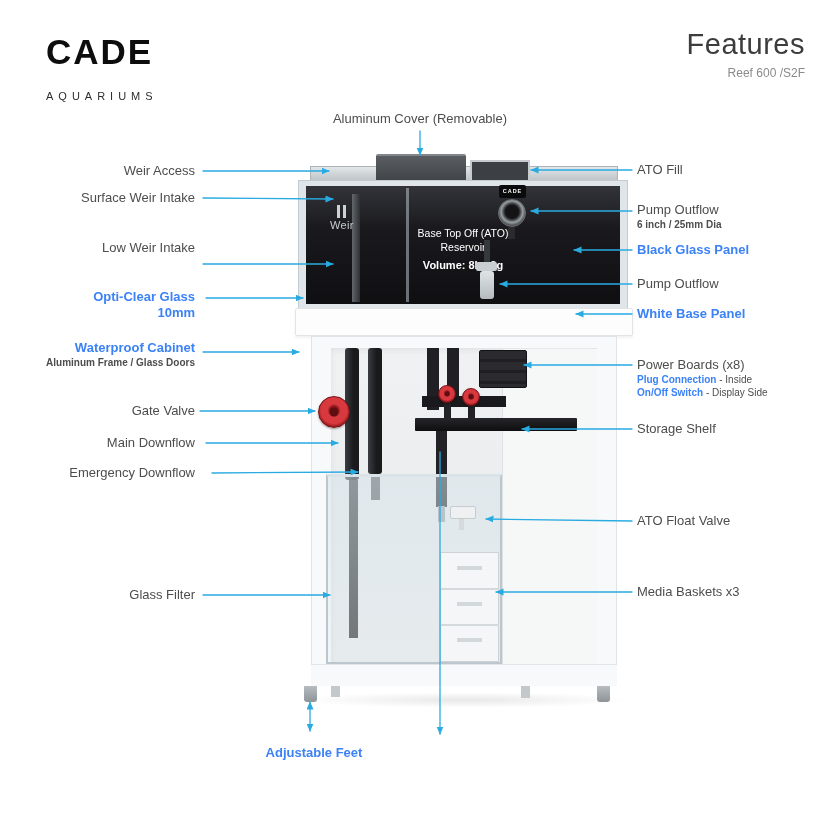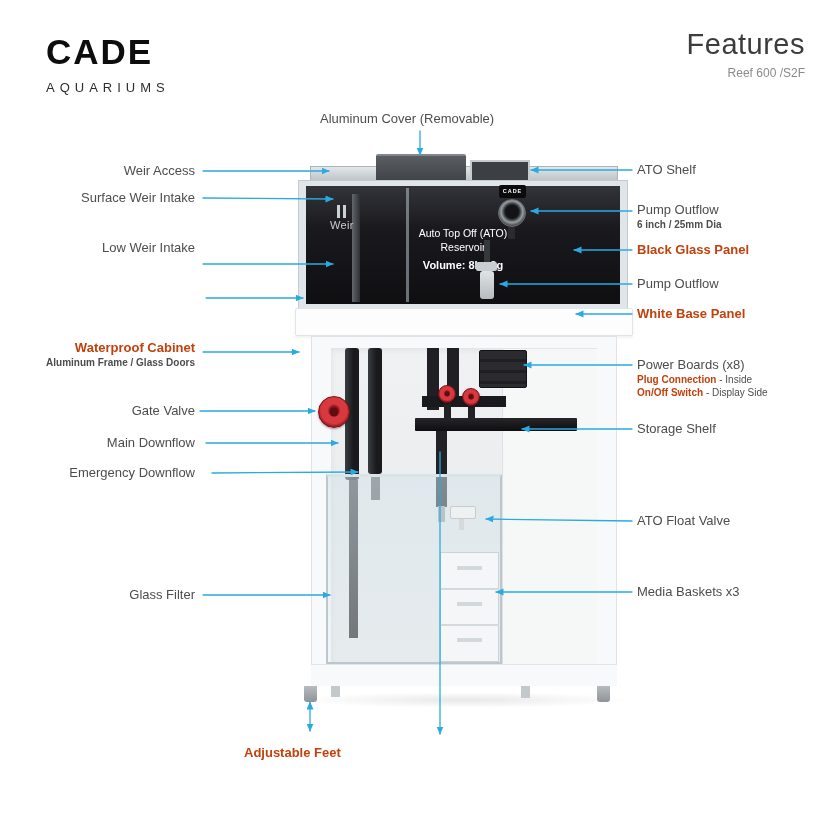--- a/index.html
+++ b/index.html
@@ -3,29 +3,29 @@
 <meta charset="utf-8">
 <style>
   *{margin:0;padding:0;box-sizing:border-box}
   html,body{background:#fff}
   .page{position:relative;width:840px;height:840px;background:#ffffff;overflow:hidden;
         font-family:"Liberation Sans",sans-serif;color:#4d4d4d}
   .abs{position:absolute}
   
   .brand{position:absolute;left:46px;top:34px}
   .brand-name{font-size:35px;font-weight:800;letter-spacing:2px;color:#0d0d0d;line-height:1}
-  .brand-tagline{font-size:13px;letter-spacing:5px;color:#2d2d2d;margin-top:11px;font-weight:500}
+  .brand-tagline{font-size:11px;letter-spacing:5px;color:#2d2d2d;margin-top:21px;font-weight:500}
   .features-title{position:absolute;top:28px;right:35px;font-size:29px;font-weight:300;color:#3c3c3c;letter-spacing:.5px}
   .features-sub{position:absolute;top:66px;right:35px;font-size:12px;color:#8a8a8a}
   
   .callout{position:absolute;font-size:13px;color:#4d4d4d;line-height:16px;white-space:nowrap;z-index:50}
   .callout.left{right:645px;text-align:right}
   .callout.right{left:637px;text-align:left}
-  .callout.center{white-space:normal}
-  .b{font-weight:bold;color:#c2410c}
+  .callout.center{text-align:center;white-space:normal}
+  .b{font-weight:bold;color:#3b82f6}
   .sub{font-size:10px;line-height:13px;color:#4d4d4d}
   
   svg.arrows{position:absolute;left:0;top:0;z-index:40;pointer-events:none}
   .arrow{stroke:var(--arrow,#29ABE2);stroke-width:1.3;fill:none;stroke-linecap:round}
   .ah{fill:var(--arrow,#29ABE2)}
   
   .red-valve{position:absolute;border-radius:50%;
      background:radial-gradient(circle at 50% 45%,#8a1519 0 18%,#d8393f 30% 58%,#a21f24 70%);
      border:1px solid #7a1114;box-shadow:0 1px 2px rgba(0,0,0,.35)}
   .red-valve::after{content:"";position:absolute;left:50%;top:50%;width:30%;height:30%;
@@ -61,21 +61,21 @@
     <div class="abs" style="left:306px;top:186px;width:314px;height:118px;
          background:linear-gradient(180deg,#33343a,#1a1a1e 35%,#0f0f12)"></div>
     <div class="abs" style="left:406px;top:188px;width:3px;height:114px;background:rgba(195,208,214,.5)"></div>
     <div class="abs" style="left:352px;top:194px;width:8px;height:108px;
          background:linear-gradient(90deg,#63676c,#2c2f33)"></div>
     <div class="abs" style="left:337px;top:205px;width:3px;height:13px;background:#ccd1d4"></div>
     <div class="abs" style="left:343px;top:205px;width:3px;height:13px;background:#ccd1d4"></div>
     <div class="abs" style="left:330px;top:219px;font-size:11px;color:#c9cdd0;letter-spacing:.3px">Weir</div>
 
     <div class="abs" style="left:405px;top:226px;width:116px;text-align:center;color:#ffffff;font-size:10.5px;line-height:14px">
-      <div>Auto Top Off (ATO)</div>
+      <div>Base Top Off (ATO)</div>
       <div>Reservoir</div>
       <div style="margin-top:4px;font-weight:bold;font-size:11px">Volume: 8L / 2g</div>
     </div>
 
     <div class="abs" style="left:499px;top:185px;width:27px;height:13px;background:#0b0b0d;border-radius:2px;
          color:#fff;font-size:5.5px;font-weight:bold;letter-spacing:1px;text-align:center;line-height:13px">CADE</div>
     <div class="pump" style="left:498px;top:199px;width:28px;height:28px"></div>
     <div class="abs" style="left:508px;top:227px;width:7px;height:12px;background:#2b2b2e"></div>
 
     <div class="abs" style="left:484px;top:240px;width:6px;height:24px;background:#36393c"></div>
@@ -163,32 +163,36 @@
     <line class="arrow" x1="310" y1="716" x2="310" y2="702" marker-end="url(#ah)"></line>
     <line class="arrow" x1="310" y1="717" x2="310" y2="731" marker-end="url(#ah)"></line>
   </svg>
 
   <div class="callout center" style="left:320px;top:111px;width:200px">Aluminum Cover (Removable)</div>
 
   <div class="callout left" style="top:163px">Weir Access</div>
   <div class="callout left" style="top:190px">Surface Weir Intake</div>
   <div class="callout left" style="top:240px">Low Weir Intake</div>
 
+  <div class="callout left" style="top:289px">
+    <div class="b">Opti-Clear Glass</div>
+    <div class="b">10mm</div>
+  </div>
 
   <div class="callout left" style="top:340px">
     <div class="b">Waterproof Cabinet</div>
     <div class="sub b">Aluminum Frame / Glass Doors</div>
   </div>
 
   <div class="callout left" style="top:403px">Gate Valve</div>
   <div class="callout left" style="top:435px">Main Downflow</div>
   <div class="callout left" style="top:465px">Emergency Downflow</div>
   <div class="callout left" style="top:587px">Glass Filter</div>
 
-  <div class="callout right" style="top:162px">ATO Shelf</div>
+  <div class="callout right" style="top:162px">ATO Fill</div>
 
   <div class="callout right" style="top:202px">
     <div>Pump Outflow</div>
     <div class="sub b">6 inch / 25mm Dia</div>
   </div>
 
   <div class="callout right b" style="top:242px">Black Glass Panel</div>
   <div class="callout right" style="top:276px">Pump Outflow</div>
   <div class="callout right b" style="top:306px">White Base Panel</div>
 

